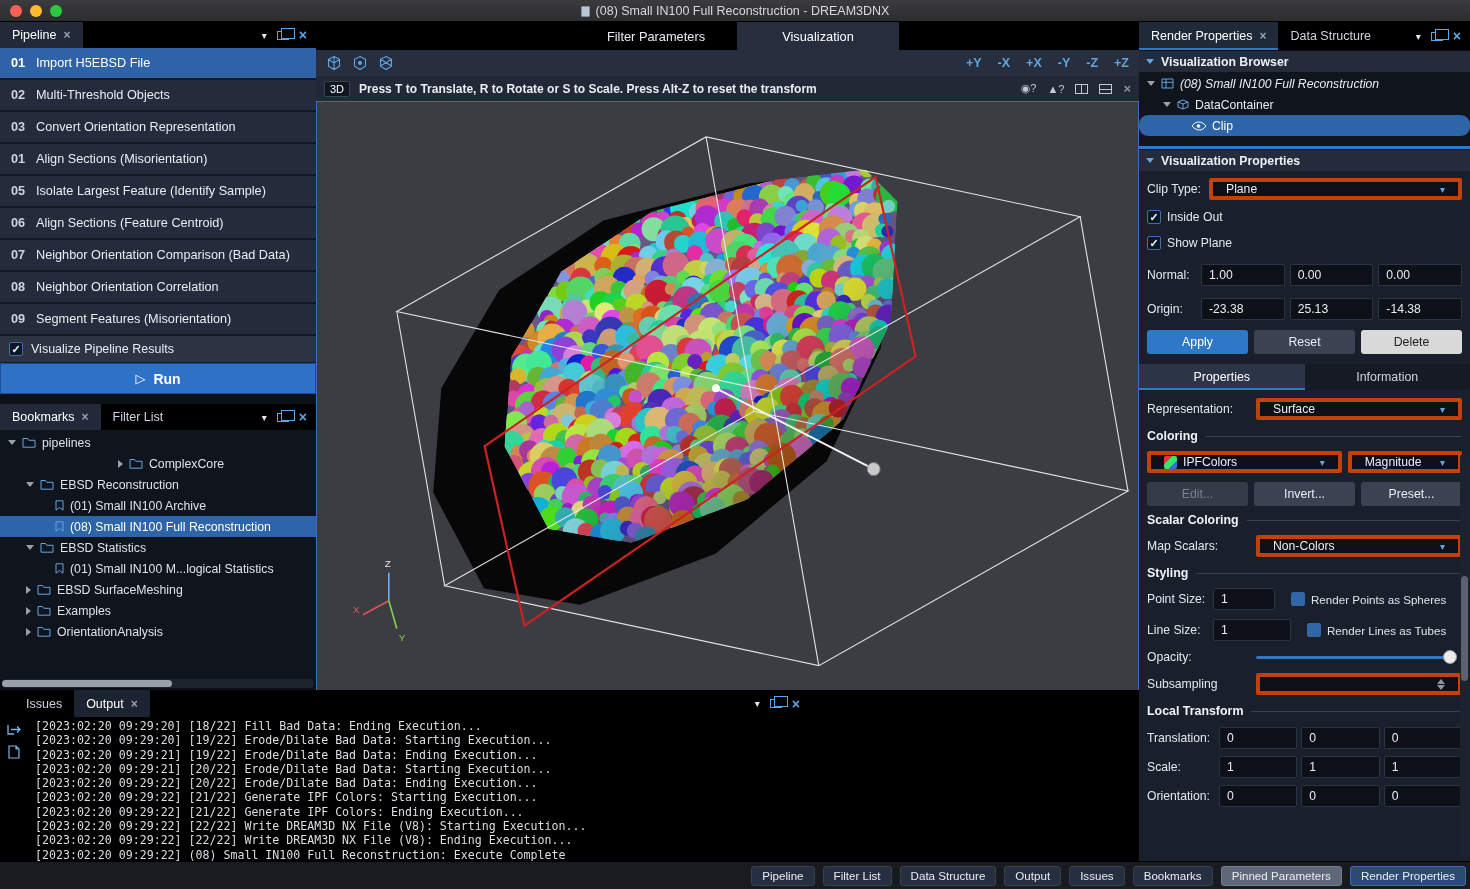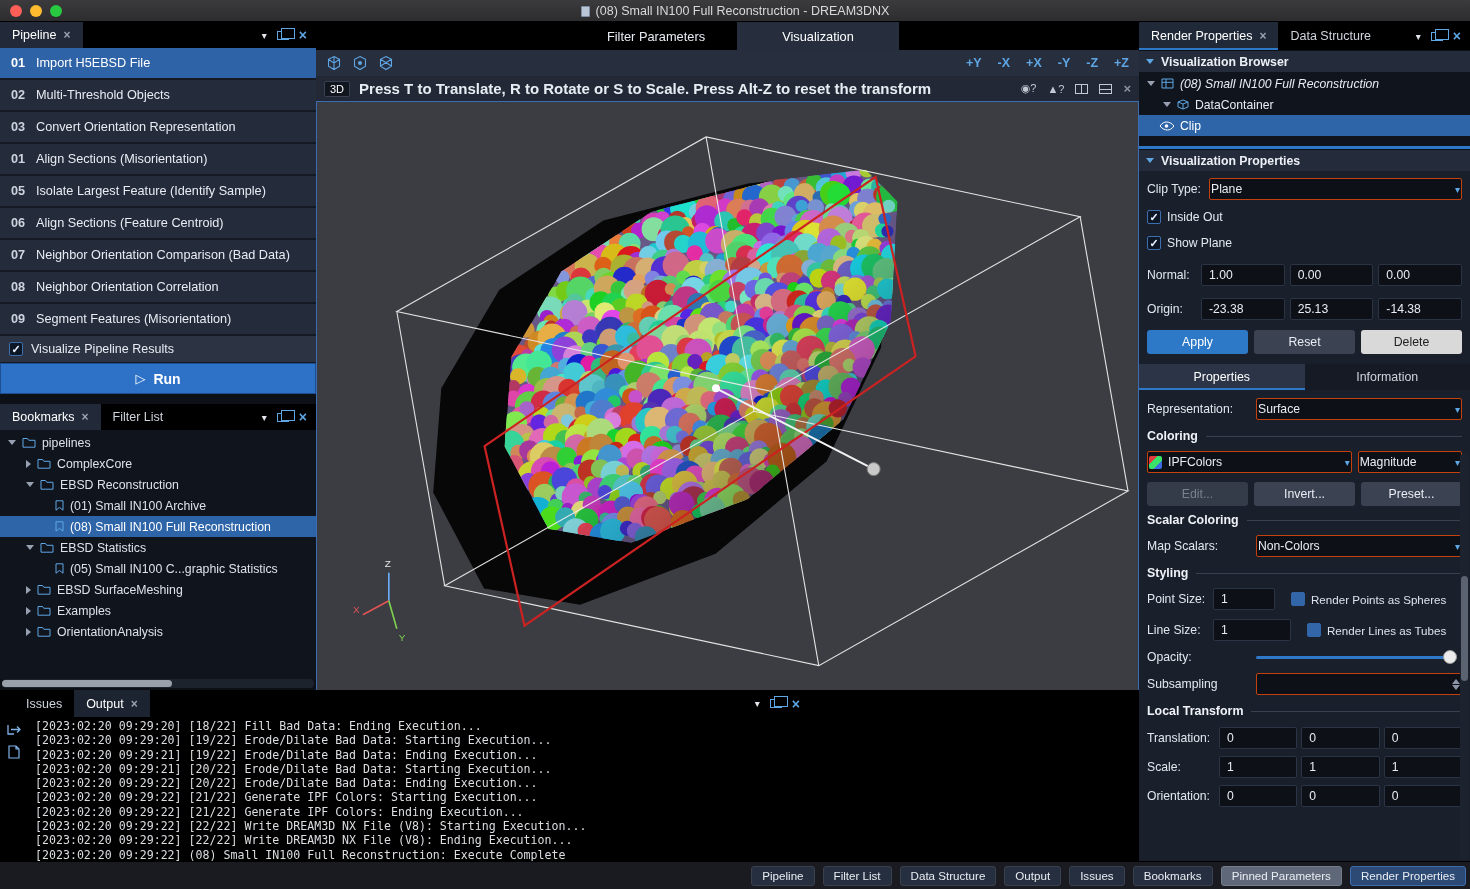--- a/index.html
+++ b/index.html
@@ -71,21 +71,21 @@
   .center-tabs { height:28px; background:#000; display:flex; flex:none; }
   .center-tabs .spacer { width:259px; }
   .ctab { width:162px; display:flex; align-items:center; justify-content:center; font-size:12.8px;
     color:#e8ecf3; background:#000; }
   .ctab.active { background:#262e3e; color:#fff; }
   .vtoolbar { height:26px; background:#272e3d; display:flex; align-items:center; padding:0 10px; gap:10px; flex:none; }
   .axis-wrap { margin-left:auto; display:flex; gap:16px; }
   .axis-btn { color:#5ea6e4; font-size:12.5px; font-weight:bold; }
   .hintbar { height:25px; background:#222835; display:flex; align-items:center; gap:9px; padding:0 8px; flex:none; }
   .badge3d { background:#11151d; border:1px solid #3a4150; color:#fff; font-size:11px; padding:1px 5px; border-radius:2px; }
-  .hint-text { color:#e8ecf3; font-size:15px; font-weight:bold; }
+  .hint-text { color:#e8ecf3; font-size:12px; font-weight:bold; }
   .hint-icons { margin-left:auto; display:flex; align-items:center; gap:11px; color:#c3c9d3; font-size:11px; }
   .split-ic { width:13px; height:10px; border:1px solid #c3c9d3; position:relative; }
   .split-ic.v:after { content:''; position:absolute; left:5px; top:0; bottom:0; width:1px; background:#c3c9d3; }
   .split-ic.h:after { content:''; position:absolute; top:4px; left:0; right:0; height:1px; background:#c3c9d3; }
   .hint-x { color:#8b92a0; font-size:13px; font-weight:bold; }
   .viewport { flex:1; background:#3c3c43; border:1px solid #3c6db3; position:relative; }
   .viewport svg { display:block; width:100%; height:100%; }
 
   
   .output .tabbar { height:27px; }
@@ -104,22 +104,22 @@
     border-top:5px solid #5ea6e4; }
   .vb-tree { background:#10141d; padding:1px 0; flex:none; }
   .vb-row { height:21px; display:flex; align-items:center; font-size:12.2px; color:#e8ecf3; white-space:nowrap; }
   .vb-row.sel { background:#2e64a8; color:#fff; }
   .italic { font-style:italic; }
   .splitter { height:12px; background:#10141d; border-bottom:3px solid #2d79c7; flex:none; }
 
   .props-body { background:#191f2b; padding:6px 8px 8px 8px; flex:none; }
   .prow { display:flex; align-items:center; gap:6px; margin-bottom:6px; }
   .plabel { color:#e3e8ef; font-size:12.2px; flex:none; }
-  .dd { flex:1; height:22px; background:#0d1117; border:1px solid #c2410c; border-radius:2px;
-    display:flex; align-items:center; padding:0 1px; color:#e8ecf3; font-size:12.2px; gap:6px; }
+  .dd { flex:1; height:22px; background:#0d1117; border:4px solid #c2410c; border-radius:2px;
+    display:flex; align-items:center; padding:0 13px; color:#e8ecf3; font-size:12.2px; gap:6px; }
   .dd .arr { margin-left:auto; color:#5ea6e4; font-size:10px; }
   .cb { width:14px; height:14px; background:#0e1726; border:1px solid #3d6fae; border-radius:2px;
     display:flex; align-items:center; justify-content:center; flex:none; }
   .cb.checked:after { content:'✓'; color:#eaf2ff; font-size:11px; font-weight:bold; }
   .cb.solid { background:#3366a8; border-color:#3366a8; }
   .numfield { flex:1; height:22px; line-height:20px; background:#0d1117; border:1px solid #2b3445;
     border-radius:2px; color:#e8ecf3; font-size:12.2px; padding:0 7px; overflow:hidden; }
   .btn { height:24px; border:none; border-radius:3px; font-size:12.3px; color:#e8ecf3;
     background:#3b4252; font-family:inherit; }
   .btn.primary { background:#2d79c7; color:#fff; }
@@ -261,21 +261,21 @@
     <div class="bm-tree">
         <div class="tree-row" style="padding-left: 8px;">
           <span class="chev down"></span>
           <span class="tree-ic">
             <svg width="14" height="11" viewBox="0 0 14 11">
               <path d="M1 1.5h4.5l1.3 1.8H13v6.9H1z" fill="none" stroke="#5ea6e4"></path>
             </svg>
           </span>
           <span class="tree-label">pipelines</span>
         </div>
-        <div class="tree-row" style="padding-left: 26px;">
+        <div class="tree-row" style="padding-left: 26px; justify-content: center;">
           <span class="chev"></span>
           <span class="tree-ic">
             <svg width="14" height="11" viewBox="0 0 14 11">
               <path d="M1 1.5h4.5l1.3 1.8H13v6.9H1z" fill="none" stroke="#5ea6e4"></path>
             </svg>
           </span>
           <span class="tree-label">ComplexCore</span>
         </div>
         <div class="tree-row" style="padding-left: 26px;">
           <span class="chev down"></span>
@@ -313,21 +313,21 @@
           </span>
           <span class="tree-label">EBSD Statistics</span>
         </div>
         <div class="tree-row" style="padding-left: 44px;">
           <span class="chev-spacer"></span>
           <span class="tree-ic">
             <svg width="9" height="11" viewBox="0 0 9 11">
               <path d="M1 .8h7v9.4L4.5 7.4 1 10.2z" fill="none" stroke="#5ea6e4"></path>
             </svg>
           </span>
-          <span class="tree-label">(05) Small IN100 C...graphic Statistics</span>
+          <span class="tree-label">(01) Small IN100 M...logical Statistics</span>
         </div>
         <div class="tree-row" style="padding-left: 26px;">
           <span class="chev"></span>
           <span class="tree-ic">
             <svg width="14" height="11" viewBox="0 0 14 11">
               <path d="M1 1.5h4.5l1.3 1.8H13v6.9H1z" fill="none" stroke="#5ea6e4"></path>
             </svg>
           </span>
           <span class="tree-label">EBSD SurfaceMeshing</span>
         </div>
@@ -1230,21 +1230,21 @@
       </div>
       <div class="vb-row" style="padding-left:24px;">
         <span class="chev down"></span>
         <span class="tree-ic">
             <svg width="12" height="11" viewBox="0 0 12 11">
               <path d="M1 3l5-2 5 2v5l-5 2-5-2z M1 3l5 2 5-2 M6 5v5" fill="none" stroke="#5ea6e4"></path>
             </svg>
           </span>
         <span>DataContainer</span>
       </div>
-      <div class="vb-row sel" style="padding-left:20px;">
+      <div class="vb-row sel" style="padding-left:52px;border-radius:9px;">
         <span class="tree-ic">
             <svg width="15" height="10" viewBox="0 0 15 10">
               <path d="M1 5c2.2-3 4.3-4 6.5-4S12.8 2 15 5c-2.2 3-4.3 4-6.5 4S3.2 8 1 5z" fill="none" stroke="#fff"></path>
               <circle cx="7.5" cy="5" r="1.8" fill="#fff"></circle>
             </svg>
           </span>
         <span>Clip</span>
       </div>
     </div>
     <div class="splitter"></div>

